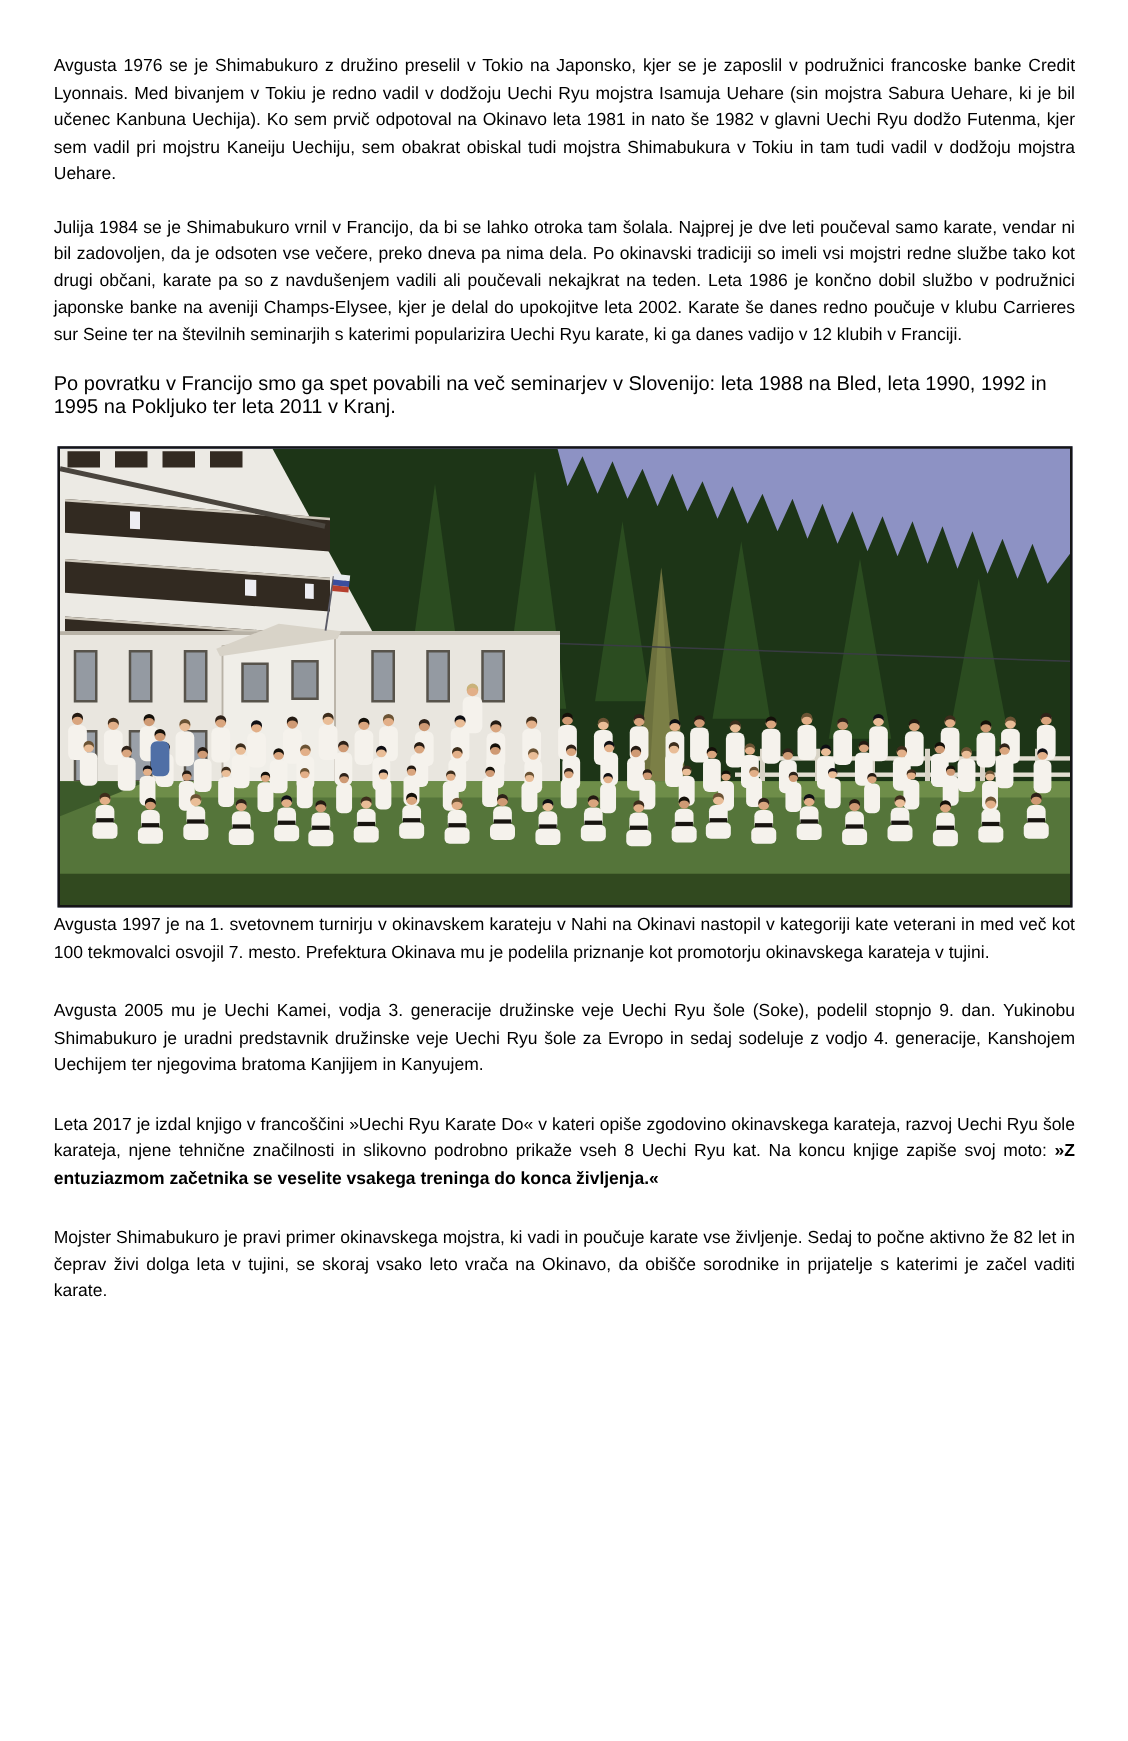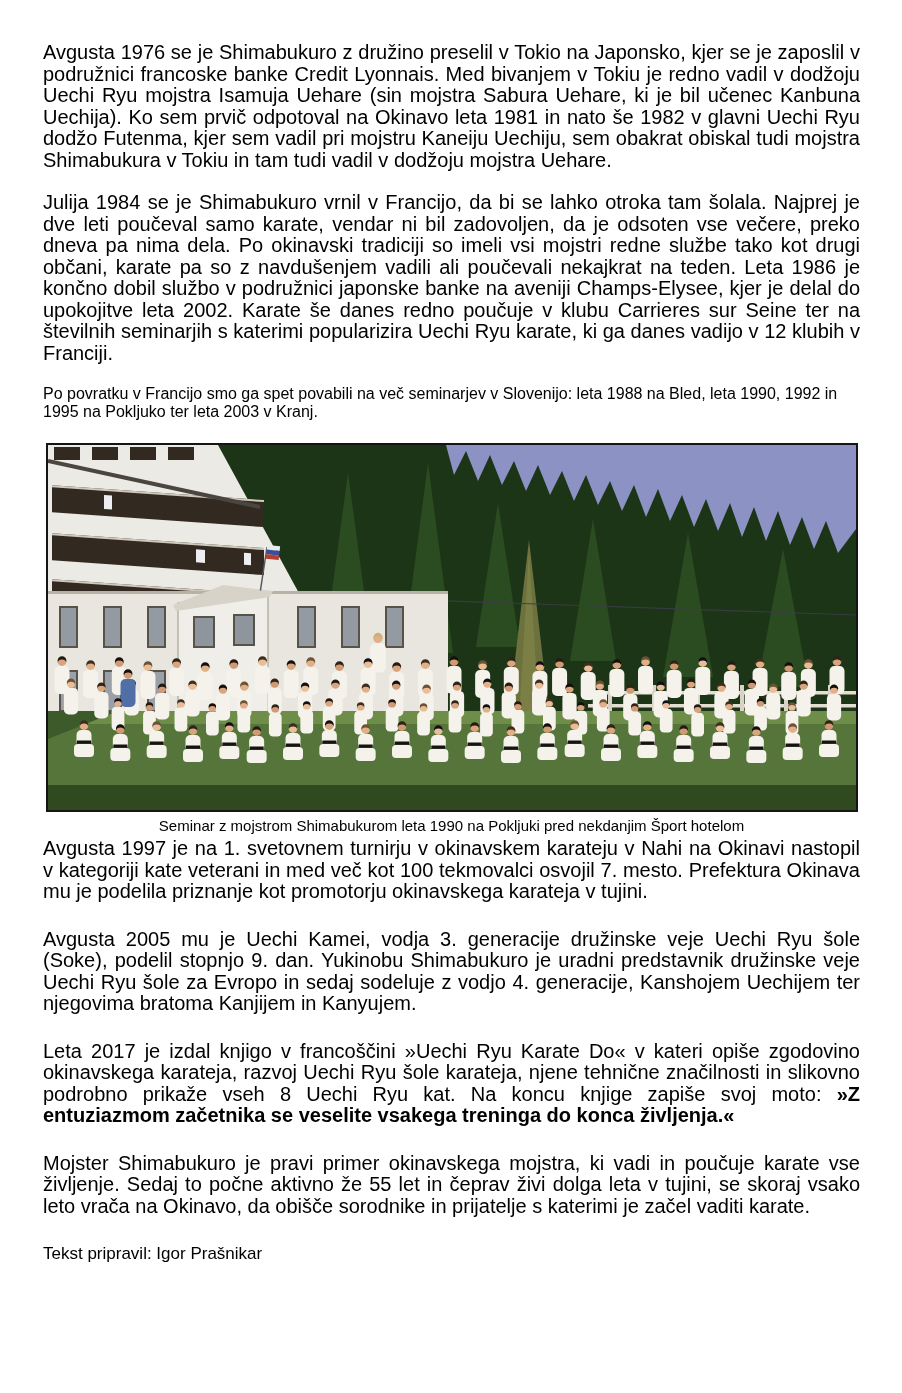--- a/index.html
+++ b/index.html
@@ -3,21 +3,21 @@
 <meta charset="utf-8">
 <style>
   html,body{margin:0;padding:0;}
   body{
     width:902px;height:1393px;overflow:hidden;
     background:#ffffff;color:#000;
     font-family:"Liberation Sans", sans-serif;
   }
   .content{padding:42px 42px 0 43px;width:817px;box-sizing:content-box;}
   p.para, p.para-b{
-    font-size:20px;line-height:21.5px;text-align:justify;
+    font-size:14px;line-height:21.5px;text-align:justify;
     margin:0 0 21px 0;
   }
   p.para-b{margin:0 0 26px 0;}
   p.para-last3{margin:0 0 22px 0;}
   .moto{font-weight:bold;}
   figure{margin:0 0 3px 0;}
   .photo-frame{
     width:808px;height:365px;margin:0 auto;
     border:2px solid #151515;background:#8d92c4;
     line-height:0;
@@ -40,21 +40,21 @@
 </style>
 </head>
 <body>
 
 <div class="content">
 
   <p class="para">Avgusta 1976 se je Shimabukuro z družino preselil v Tokio na Japonsko, kjer se je zaposlil v podružnici francoske banke Credit Lyonnais. Med bivanjem v Tokiu je redno vadil v dodžoju Uechi Ryu mojstra Isamuja Uehare (sin mojstra Sabura Uehare, ki je bil učenec Kanbuna Uechija). Ko sem prvič odpotoval na Okinavo leta 1981 in nato še 1982 v glavni Uechi Ryu dodžo Futenma, kjer sem vadil pri mojstru Kaneiju Uechiju, sem obakrat obiskal tudi mojstra Shimabukura v Tokiu in tam tudi vadil v dodžoju mojstra Uehare.</p>
 
   <p class="para">Julija 1984 se je Shimabukuro vrnil v Francijo, da bi se lahko otroka tam šolala. Najprej je dve leti poučeval samo karate, vendar ni bil zadovoljen, da je odsoten vse večere, preko dneva pa nima dela. Po okinavski tradiciji so imeli vsi mojstri redne službe tako kot drugi občani, karate pa so z navdušenjem vadili ali poučevali nekajkrat na teden. Leta 1986 je končno dobil službo v podružnici japonske banke na aveniji Champs-Elysee, kjer je delal do upokojitve leta 2002. Karate še danes redno poučuje v klubu Carrieres sur Seine ter na številnih seminarjih s katerimi popularizira Uechi Ryu karate, ki ga danes vadijo v 12 klubih v Franciji.</p>
 
-  <p class="para-last3">Po povratku v Francijo smo ga spet povabili na več seminarjev v Slovenijo: leta 1988 na Bled, leta 1990, 1992 in 1995 na Pokljuko ter leta 2003 v Kranj.</p>
+  <p class="para-last3">Po povratku v Francijo smo ga spet povabili na več seminarjev v Slovenijo: leta 1988 na Bled, leta 1990, 1992 in 1995 na Pokljuko ter leta 2011 v Kranj.</p>
 
   <figure>
     <div class="photo-frame">
       <svg viewBox="0 0 808 365" width="808" height="365" xmlns="http://www.w3.org/2000/svg">
 
         <rect class="sky" x="0" y="0" width="808" height="365" fill="#8d92c4"></rect>
 
         <path class="forest" d="M0,0 H398 L406,30 L418,6 L430,36 L442,10 L454,40 L466,16 L478,46 L490,20 L502,50 L514,26 L526,56 L538,30 L550,60 L562,36 L574,66 L586,40 L598,72 L610,44 L622,76 L634,50 L646,82 L658,54 L670,86 L682,58 L694,92 L706,62 L718,96 L730,66 L742,100 L754,72 L766,104 L778,76 L790,108 L808,84 V300 H0 Z" fill="#1d3517"></path>
 
         <g fill="#2b4c20">
@@ -694,27 +694,25 @@
             <g transform="translate(781,283) scale(1)">
               <rect x="-7.5" y="2" width="15" height="16" rx="5" fill="#f5f2ec"></rect>
               <rect x="-10" y="16" width="20" height="13" rx="4" fill="#f5f2ec"></rect>
               <rect x="-7" y="12.5" width="14" height="3.4" fill="#17140f"></rect>
               <circle cx="0" cy="-2.5" r="4.4" fill="#cf9a74"></circle>
               <path d="M-4.4,-3.4 A4.4,4.4 0 0 1 4.4,-3.4 L4,-1.6 A4,3 0 0 0 -4,-1.6 Z" fill="#2e2219"></path>
             </g>
           </g>
       </svg>
     </div>
-    <figcaption>Seminar z mojstrom Shimabukurom leta 1990 na Pokljuki pred nekdanjim Šport hotelom</figcaption>
   </figure>
 
 
   <p class="para-b">Avgusta 1997 je na 1. svetovnem turnirju v okinavskem karateju v Nahi na Okinavi nastopil v kategoriji kate veterani in med več kot 100 tekmovalci osvojil 7. mesto. Prefektura Okinava mu je podelila priznanje kot promotorju okinavskega karateja v tujini.</p>
 
   <p class="para-b">Avgusta 2005 mu je Uechi Kamei, vodja 3. generacije družinske veje Uechi Ryu šole (Soke), podelil stopnjo 9. dan. Yukinobu Shimabukuro je uradni predstavnik družinske veje Uechi Ryu šole za Evropo in sedaj sodeluje z vodjo 4. generacije, Kanshojem Uechijem ter njegovima bratoma Kanjijem in Kanyujem.</p>
 
   <p class="para-b"><span>Leta 2017 je izdal knjigo v francoščini »Uechi Ryu Karate Do« v kateri opiše zgodovino okinavskega karateja, razvoj Uechi Ryu šole karateja, njene tehnične značilnosti in slikovno podrobno prikaže vseh 8 Uechi Ryu kat. Na koncu knjige zapiše svoj moto: </span><strong class="moto">»Z entuziazmom začetnika se veselite vsakega treninga do konca življenja.«</strong></p>
 
-  <p class="para-b">Mojster Shimabukuro je pravi primer okinavskega mojstra, ki vadi in poučuje karate vse življenje. Sedaj to počne aktivno že 55 let in čeprav živi dolga leta v tujini, se skoraj vsako leto vrača na Okinavo, da obišče sorodnike in prijatelje s katerimi je začel vaditi karate.</p>
-
-  <p class="credit">Tekst pripravil: Igor Prašnikar</p>
+  <p class="para-b">Mojster Shimabukuro je pravi primer okinavskega mojstra, ki vadi in poučuje karate vse življenje. Sedaj to počne aktivno že 82 let in čeprav živi dolga leta v tujini, se skoraj vsako leto vrača na Okinavo, da obišče sorodnike in prijatelje s katerimi je začel vaditi karate.</p>
+
 
 </div>
 
 </body></html>

